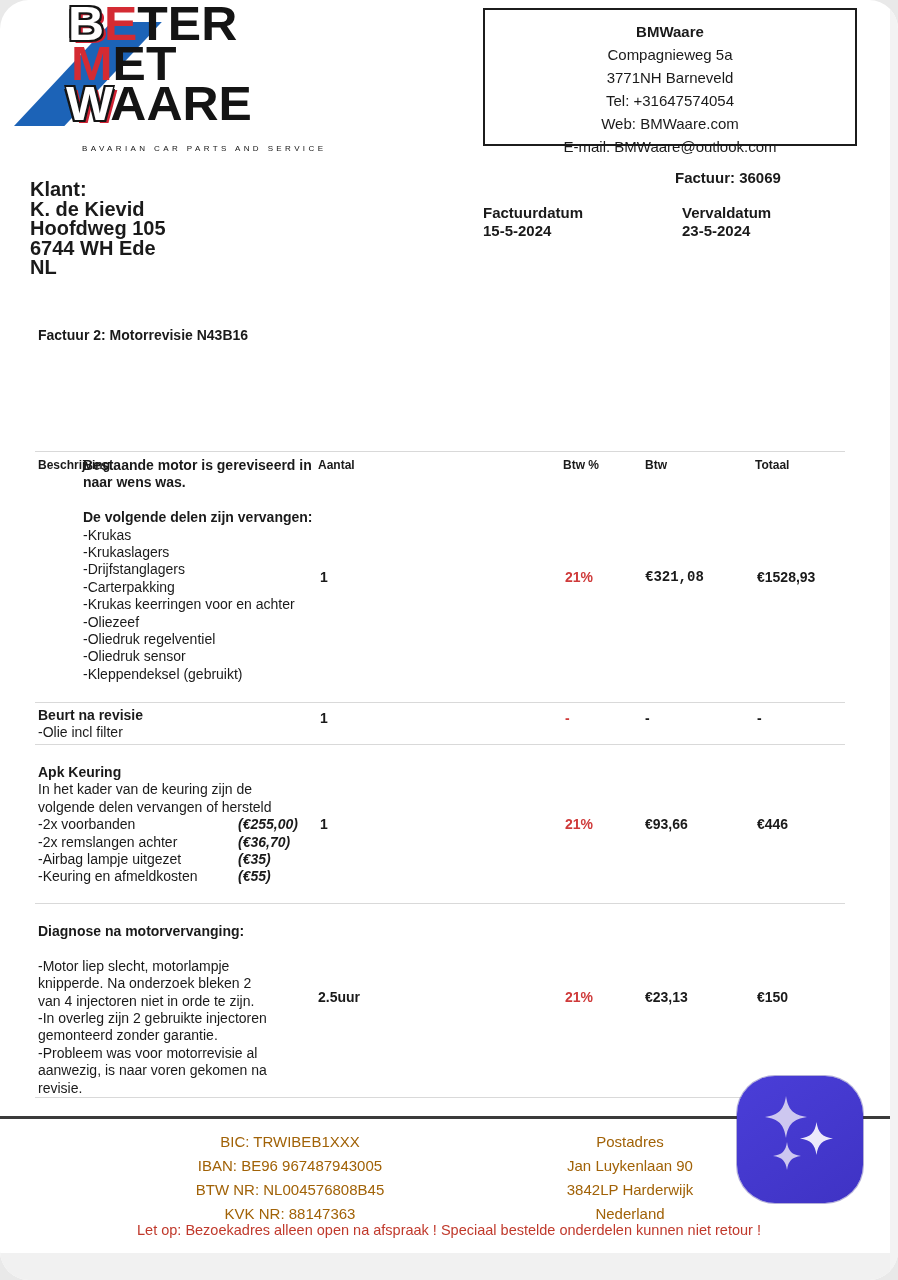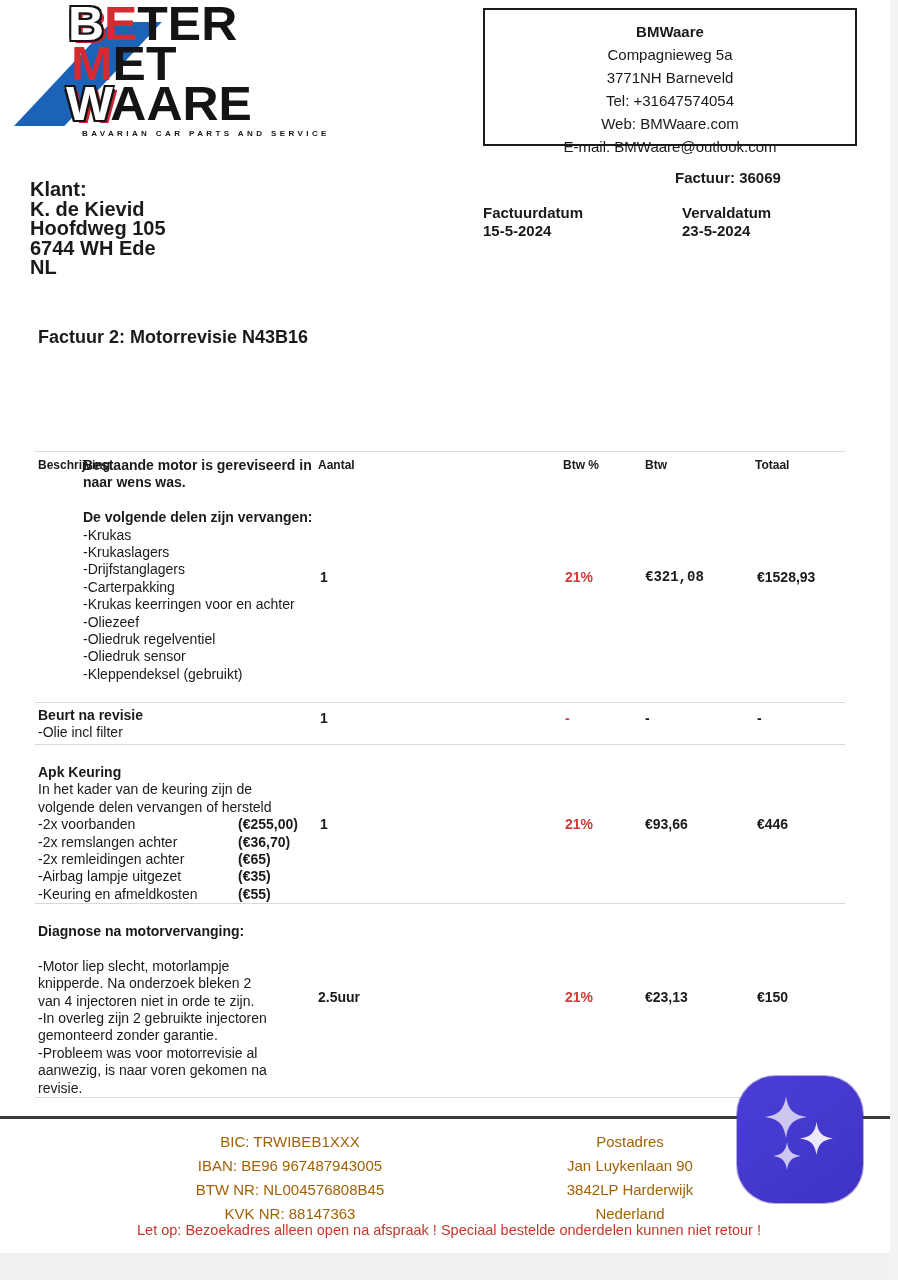--- a/index.html
+++ b/index.html
@@ -1,59 +1,60 @@
 <!DOCTYPE html>
 <html><head>
 <meta charset="utf-8">
 <style>
   html,body{margin:0;padding:0;background:#e9e9e9;}
   .page{
     position:relative;width:898px;height:1280px;background:#ffffff;
     font-family:"Liberation Sans", sans-serif;color:#1a1a1a;overflow:hidden;
     margin:0 auto;
+    border-radius:29px;
   }
 
   
   .logo{position:absolute;left:12px;top:4px;width:330px;height:140px;}
   .logo-triangle{position:absolute;left:2px;top:18px;width:168px;height:104px;
     background:#1c63b7;clip-path:polygon(58% 0,88% 0,30% 100%,0 100%);}
   .logo-line{position:absolute;font-weight:bold;font-size:48px;line-height:40px;
     letter-spacing:0px;transform:scaleX(1.04);transform-origin:left top;white-space:nowrap;}
   .logo-line1{left:56px;top:0px;}
   .logo-line2{left:59px;top:40px;}
   .logo-line3{left:54px;top:80px;}
   .seg-o{color:#ffffff;text-shadow:-2px -2px 0 #151515,2px -2px 0 #151515,-2px 2px 0 #151515,2px 2px 0 #151515,4px 3px 0 #cf2233;}
   .seg-r{color:#d42b33;}
   .seg-k{color:#141414;}
-  .logo-tagline{position:absolute;left:70px;top:125px;font-size:8px;font-weight:bold;
+  .logo-tagline{position:absolute;left:70px;top:140px;font-size:8px;font-weight:normal;
     letter-spacing:3.4px;color:#141414;white-space:nowrap;}
 
   
   .company-box{position:absolute;left:483px;top:8px;width:374px;height:138px;
     border:2px solid #1c1c1c;text-align:center;font-size:15px;line-height:23px;
     padding-top:10px;box-sizing:border-box;}
   .company-name{font-weight:bold;}
 
   
   .customer{position:absolute;left:30px;top:180px;font-size:20px;font-weight:bold;line-height:19.5px;}
   .inv-number{position:absolute;left:675px;top:169px;font-size:15px;font-weight:bold;}
   .meta-label{position:absolute;top:204px;font-size:15px;font-weight:bold;}
   .meta-value{position:absolute;top:222px;font-size:15px;font-weight:bold;}
 
-  .doc-title{position:absolute;left:38px;top:327px;font-size:18px;font-weight:bold;}
+  .doc-title{position:absolute;left:38px;top:327px;font-size:14px;font-weight:bold;}
 
   
   .th{position:absolute;top:426px;font-size:12px;font-weight:bold;margin-top:32px;}
   .sep{position:absolute;left:35px;width:810px;height:1px;background:#d9d9d9;}
   .desc{position:absolute;left:38px;width:300px;font-size:14px;line-height:17.4px;}
   .dline{display:flex;}
   .dline.b{font-weight:bold;}
   .dline.blank span{visibility:hidden;}
   .dlabel{min-width:200px;}
-  .price{font-weight:bold;}
+  .price{font-weight:bold;font-style:italic;}
   .val{position:absolute;font-size:14px;font-weight:bold;}
   .val.red{color:#cf3a3a;}
 
   
   .rule-thick{position:absolute;left:0;top:1116px;width:898px;height:3px;background:#3b3b3b;}
   .footer-col{position:absolute;top:1130px;font-size:15px;line-height:24px;text-align:center;color:#a16207;}
   .footer-bank{left:110px;width:360px;}
   .footer-postal{left:480px;width:300px;}
   .notice{position:absolute;left:0;top:1222px;width:898px;text-align:center;
     font-size:14.5px;color:#c0392b;}
@@ -185,24 +186,20 @@
       <div class="dline">
         <span class="">volgende delen vervangen of hersteld</span>
       </div>
       <div class="dline">
         <span class="dlabel">-2x voorbanden</span>
         <span class="price">(€255,00)</span>
       </div>
       <div class="dline">
         <span class="dlabel">-2x remslangen achter</span>
         <span class="price">(€36,70)</span>
-      </div>
-      <div class="dline">
-        <span class="dlabel">-2x remleidingen achter</span>
-        <span class="price">(€65)</span>
       </div>
       <div class="dline">
         <span class="dlabel">-Airbag lampje uitgezet</span>
         <span class="price">(€35)</span>
       </div>
       <div class="dline">
         <span class="dlabel">-Keuring en afmeldkosten</span>
         <span class="price">(€55)</span>
       </div>
     </div>

